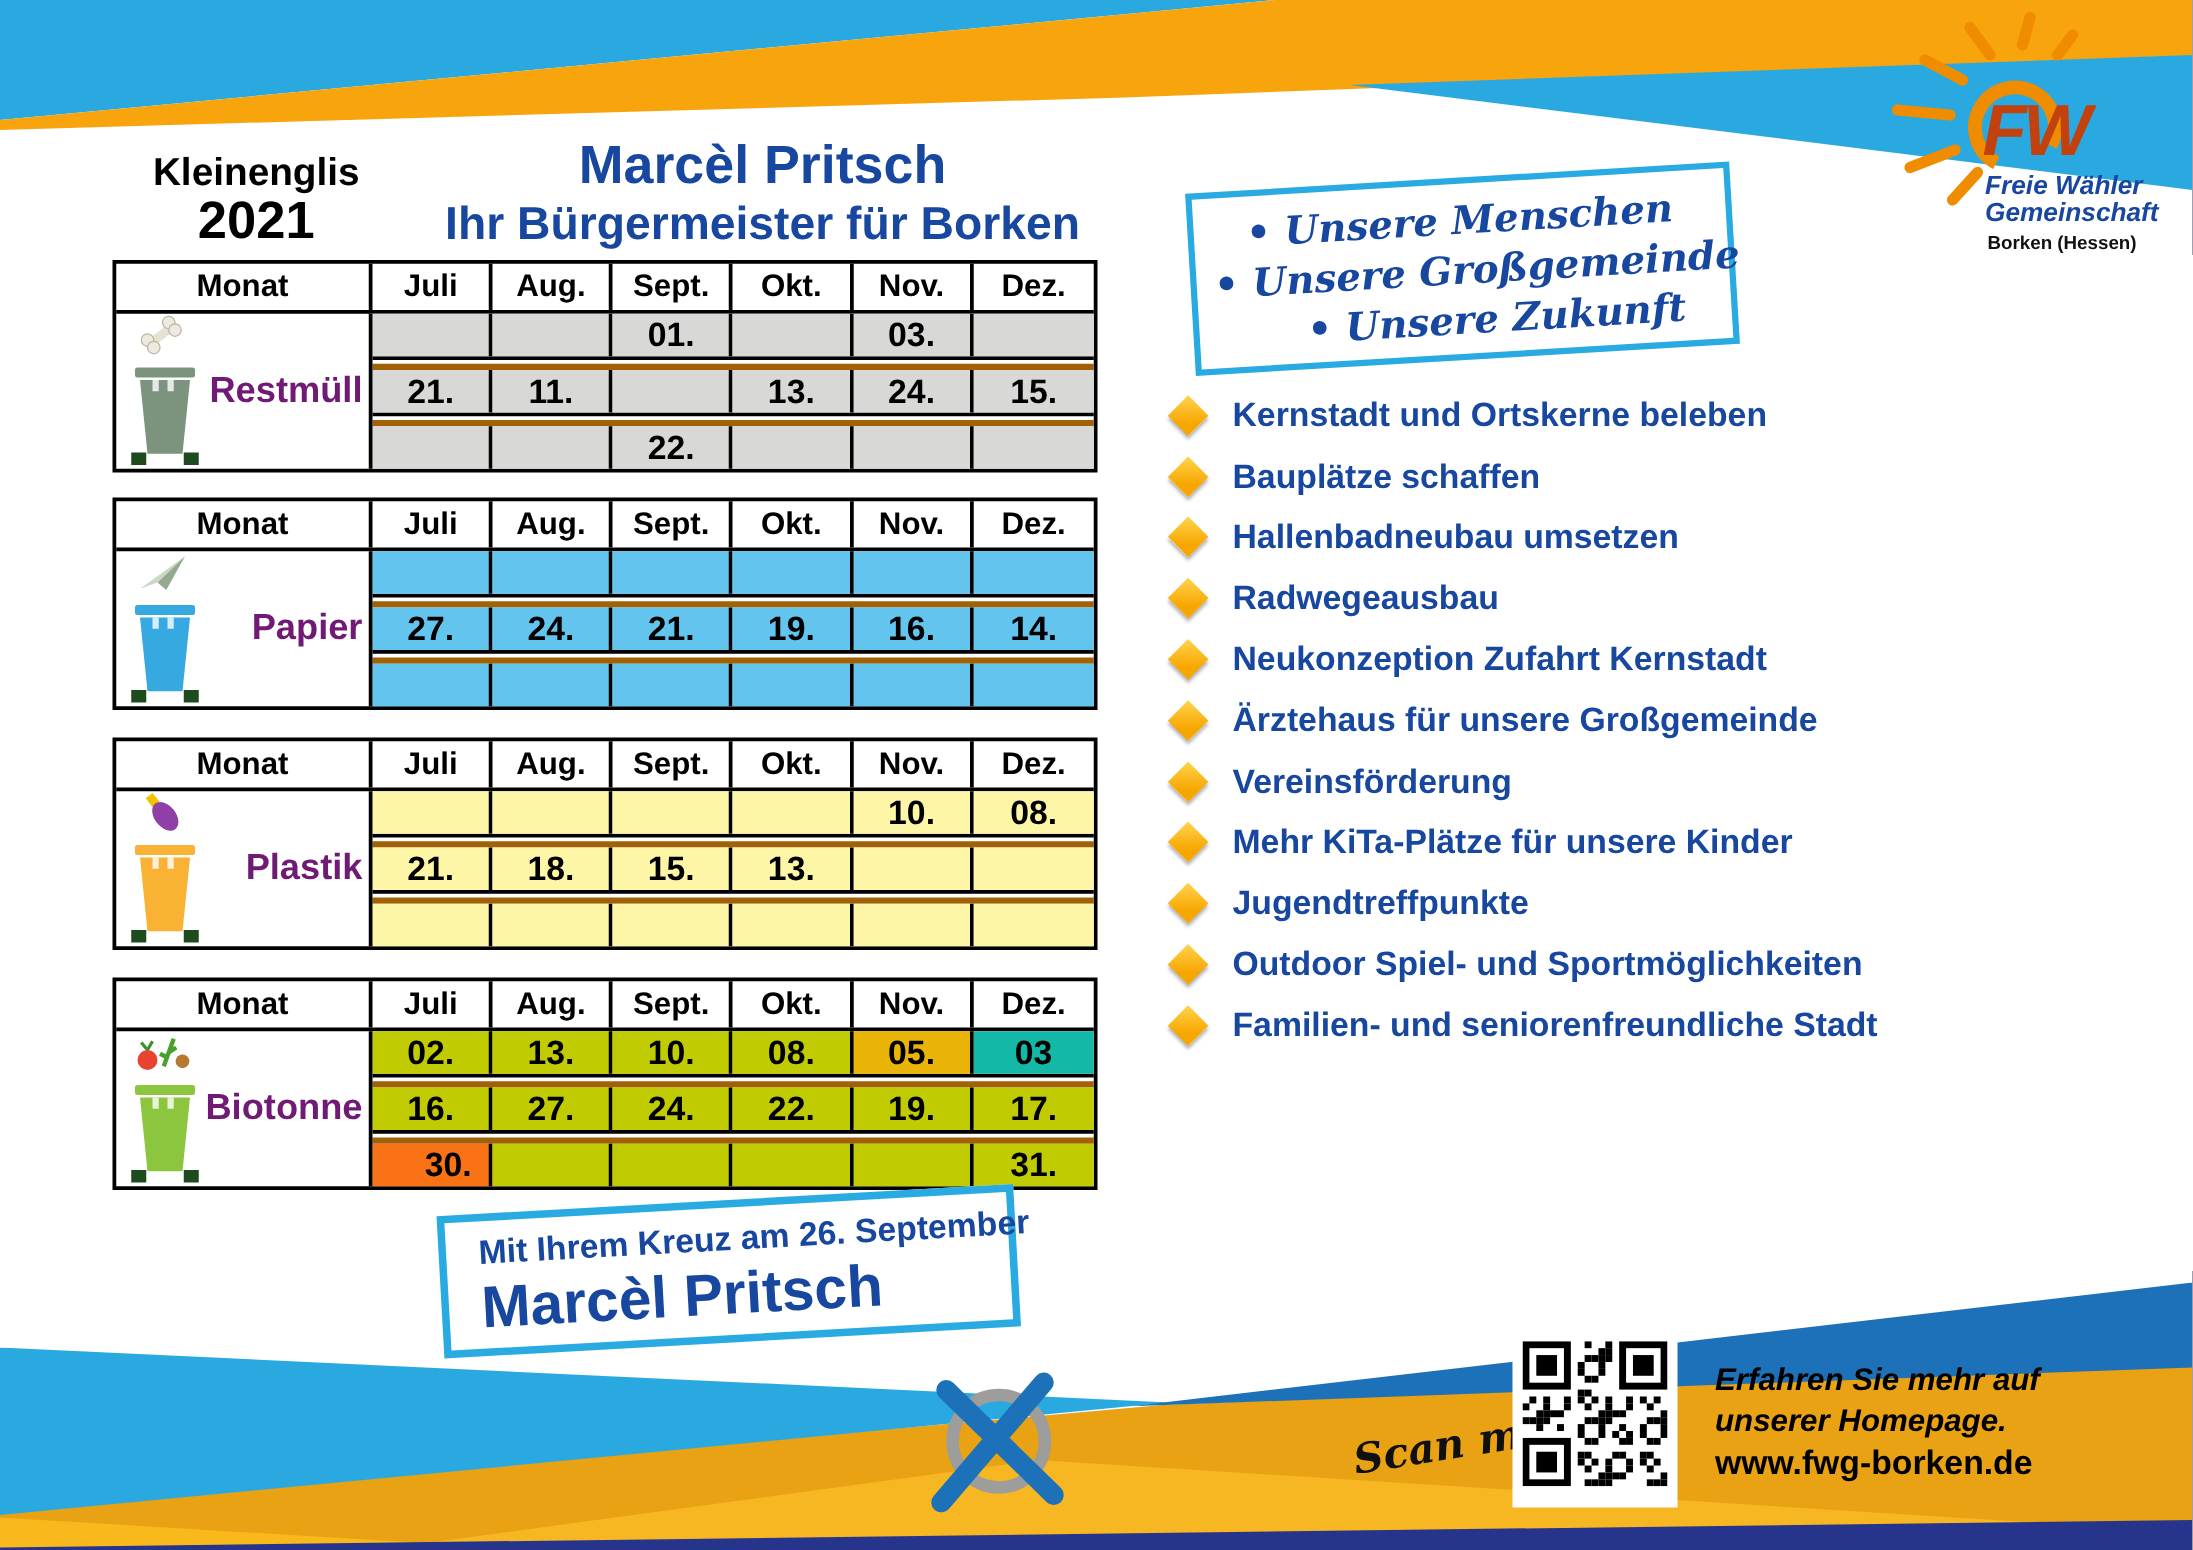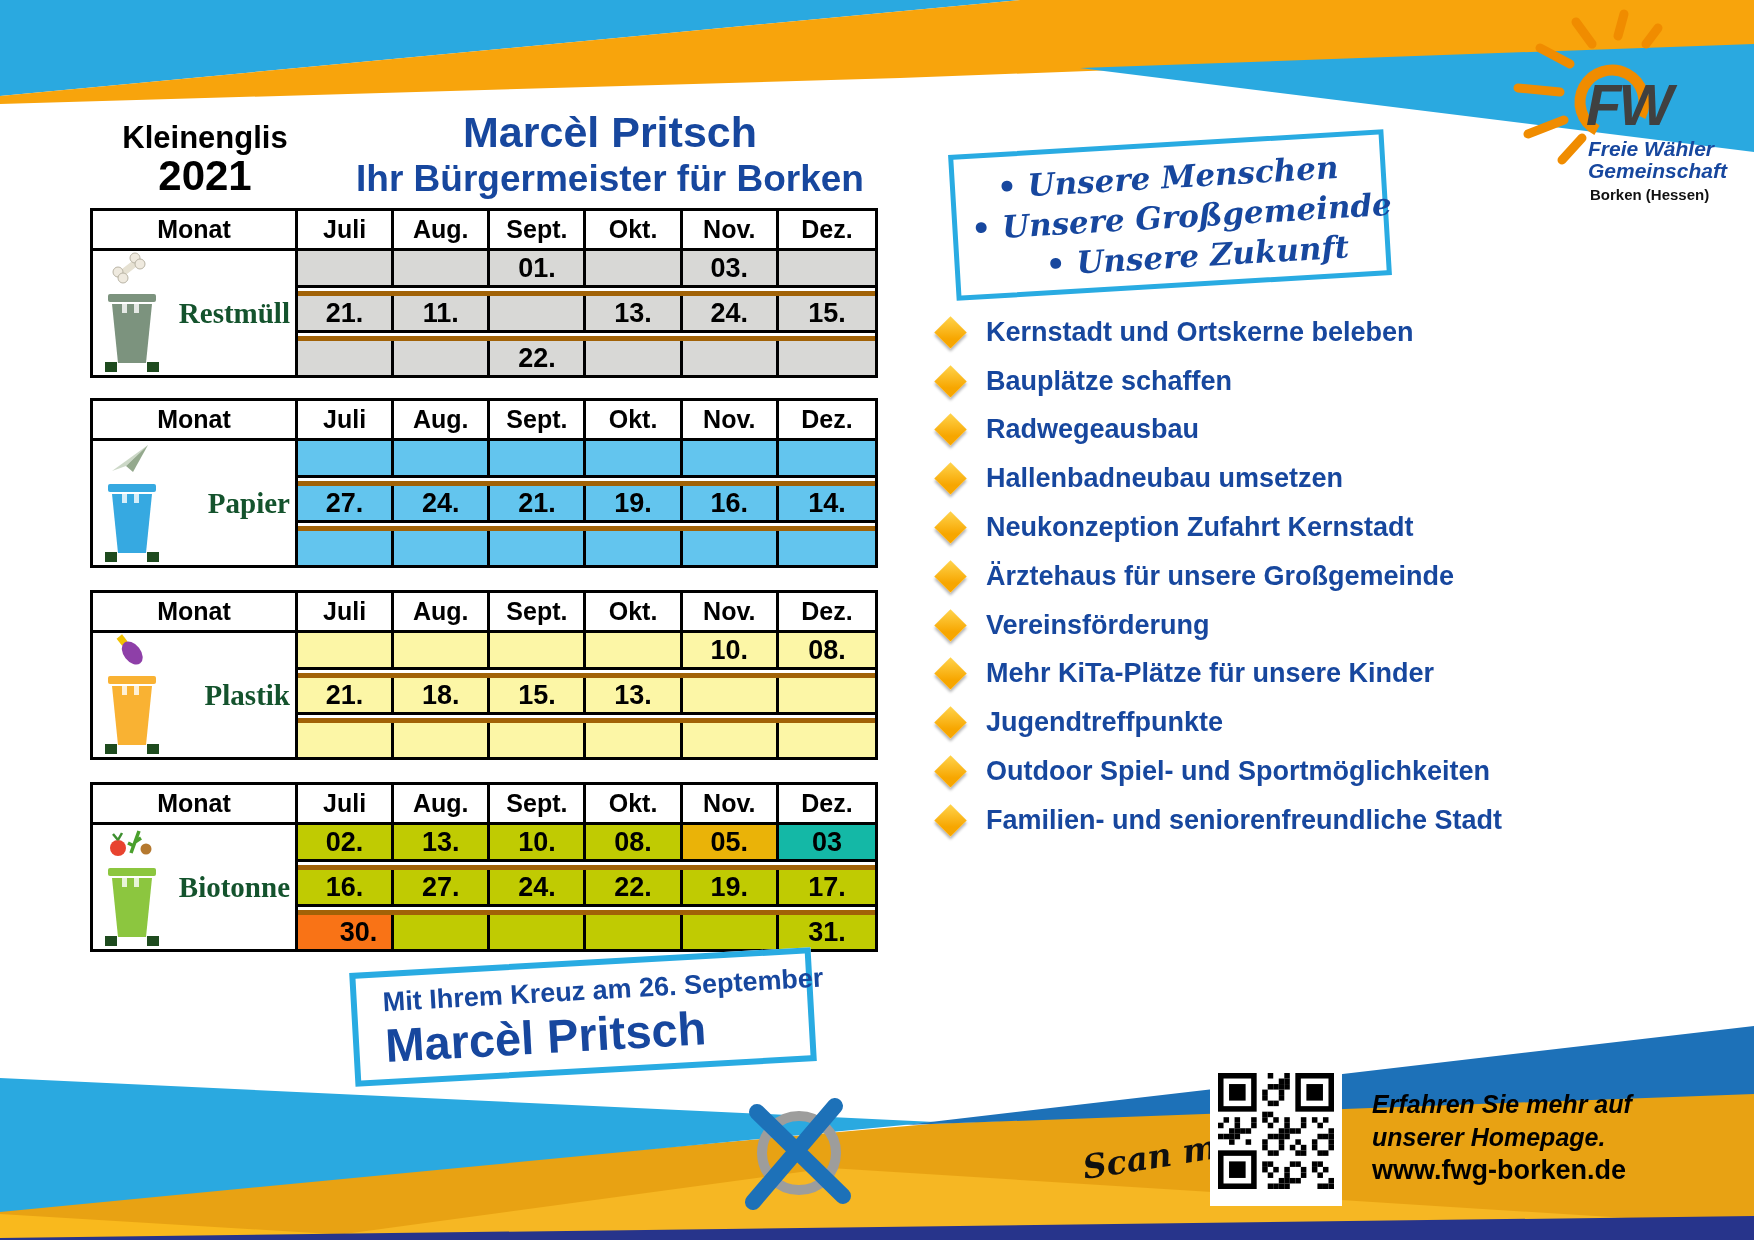--- a/index.html
+++ b/index.html
@@ -16,21 +16,21 @@
   .gold-lite2 {background:#f9b91d;clip-path:polygon(0 1214px,430px 1240px,0 1240px);}
   .cyan-botL  {background:#2aa9e0;clip-path:polygon(0 1078px,935px 1122px,0 1212px);}
   .blue-botR  {background:#1d71b8;clip-path:polygon(905px 1125px,1754px 1026px,1754px 1094px);}
   .navy-strip {background:#27348b;clip-path:polygon(0 1238px,1754px 1216px,1754px 1240px,0 1240px);}
   
   .loc{left:105px;top:120px;width:200px;text-align:center;font-weight:bold;font-size:31px;color:#000;}
   .yr {left:105px;top:152px;width:200px;text-align:center;font-weight:bold;font-size:42px;color:#000;}
   .title{left:330px;top:108px;width:560px;text-align:center;font-weight:bold;font-size:43px;color:#17479e;}
   .subtitle{left:300px;top:158px;width:620px;text-align:center;font-weight:bold;font-size:37px;color:#17479e;}
   
-  .fw-text{left:1586px;top:76px;font-style:italic;font-weight:bold;font-size:58px;color:#404040;letter-spacing:-3px;line-height:1;}
+  .fw-text{left:1586px;top:76px;font-style:italic;font-weight:bold;font-size:58px;color:#c2410c;letter-spacing:-3px;line-height:1;}
   .fw-l1{left:1588px;top:138px;font-style:italic;font-weight:bold;font-size:21px;color:#17479e;line-height:1.05;}
   .fw-l3{left:1590px;top:186px;font-weight:bold;font-size:15px;color:#111;}
   
   .slogan{left:952px;top:142px;width:436px;height:146px;background:#fff;border:5px solid #29abe2;
           transform:rotate(-3.4deg);padding:10px 14px;box-sizing:border-box;}
   .slogan-line{font-family:"DejaVu Serif",serif;font-style:italic;font-weight:bold;
                font-size:31px;color:#17479e;line-height:40px;white-space:nowrap;}
   .slogan-line::before{content:"• ";}
   .s1{text-align:center;}
   .s2{text-align:left;}
@@ -44,21 +44,21 @@
   .b-text{font-weight:bold;font-size:27px;color:#17479e;white-space:nowrap;}
   
   .cal-table{position:absolute;left:90px;width:788px;border:3px solid #000;background:#fff;box-sizing:border-box;}
   .cal-head{display:grid;grid-template-columns:205px repeat(6,1fr);border-bottom:3px solid #000;}
   .cal-head .hc{height:37px;display:flex;align-items:center;justify-content:center;
                 font-weight:bold;font-size:25px;border-right:3px solid #000;}
   .cal-head .hc:last-child{border-right:none;}
   .cal-body{display:flex;}
   .lbl-cell{width:205px;flex:0 0 auto;border-right:3px solid #000;position:relative;box-sizing:border-box;}
   .lbl-txt{position:absolute;right:5px;top:50%;transform:translateY(-50%);
-           font-weight:bold;font-size:29px;color:#14532d;font-family:Liberation Serif, serif;}
+           font-weight:bold;font-size:29px;color:#701a75;}
   .bin-wrap{position:absolute;left:8px;top:2px;width:64px;height:126px;}
   .bin-item{position:absolute;left:6px;top:-2px;width:46px;height:34px;}
   .bin-svg{position:absolute;left:0;top:26px;width:62px;height:96px;}
   .rows{flex:1;display:flex;flex-direction:column;}
   .row{display:grid;grid-template-columns:repeat(6,1fr);height:34px;
        border-bottom:3px solid #000;margin-bottom:3px;border-top:0;}
   .row+.row{border-top:5px solid #a16207;}
   .row:last-child{margin-bottom:0;border-bottom:0;}
   .cell{display:flex;align-items:center;justify-content:center;font-weight:bold;font-size:27px;
         border-right:3px solid #000;}
@@ -127,25 +127,25 @@
       <div class="b-item">
         <span class="diamond"></span>
         <span class="b-text">Kernstadt und Ortskerne beleben</span>
       </div>
       <div class="b-item">
         <span class="diamond"></span>
         <span class="b-text">Bauplätze schaffen</span>
       </div>
       <div class="b-item">
         <span class="diamond"></span>
+        <span class="b-text">Hallenbadneubau umsetzen</span>
+      </div>
+      <div class="b-item">
+        <span class="diamond"></span>
         <span class="b-text">Radwegeausbau</span>
-      </div>
-      <div class="b-item">
-        <span class="diamond"></span>
-        <span class="b-text">Hallenbadneubau umsetzen</span>
       </div>
       <div class="b-item">
         <span class="diamond"></span>
         <span class="b-text">Neukonzeption Zufahrt Kernstadt</span>
       </div>
       <div class="b-item">
         <span class="diamond"></span>
         <span class="b-text">Ärztehaus für unsere Großgemeinde</span>
       </div>
       <div class="b-item">

